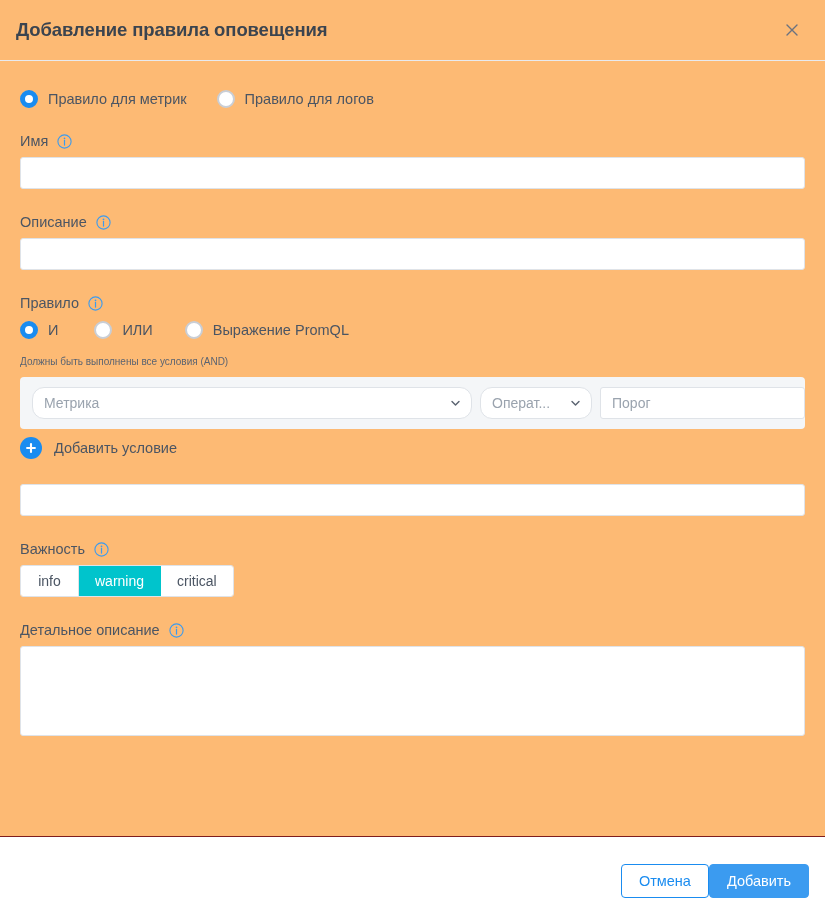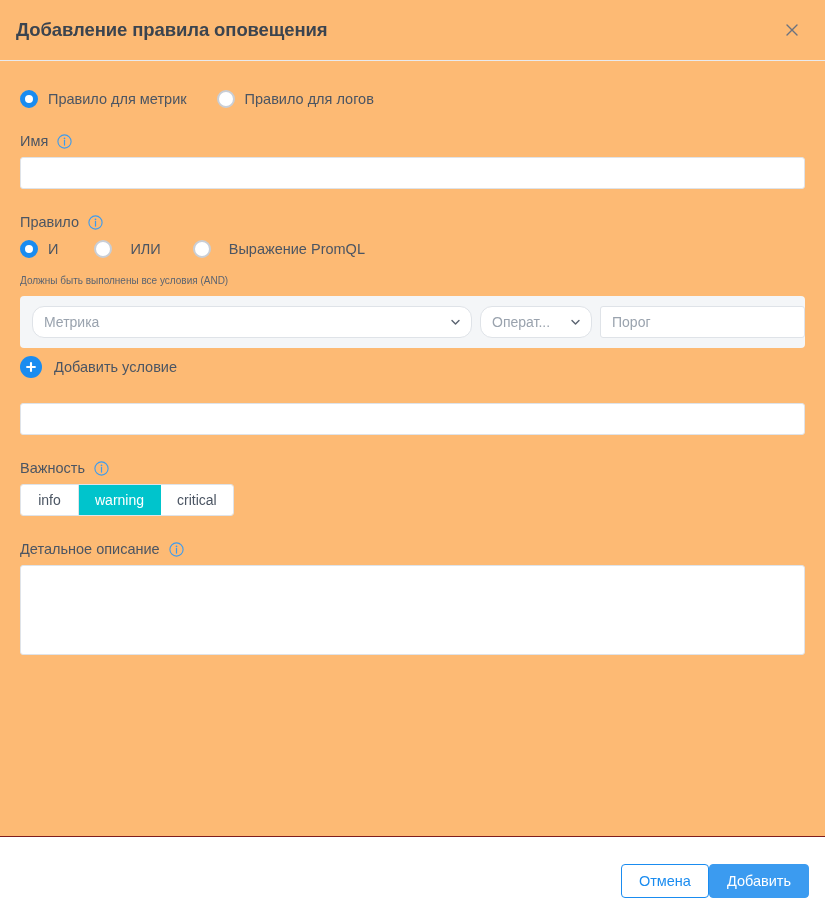--- a/index.html
+++ b/index.html
@@ -110,21 +110,21 @@
     font-size: 14px;
     color: #3b444f;
     padding: 0 12px;
     outline: none;
     font-family: inherit;
   }
   .text-input::placeholder { color: #9aa3ae; }
 
   
   .rule-radios { margin-top: 10px; }
-  .rule-radios .radio-item + .radio-item { margin-left: 0; gap: 8px; }
+  .rule-radios .radio-item + .radio-item { margin-left: 0; }
 
   .hint-text {
     font-size: 10px;
     color: #5b6471;
     margin-top: 17px;
   }
 
   
   .cond-row {
     margin-top: 10px;
@@ -332,20 +332,33 @@
           <svg width="15" height="15" viewBox="0 0 15 15" fill="none" aria-hidden="true">
             <circle cx="7.5" cy="7.5" r="6.6" stroke="#3b9bf0" stroke-width="1.1"></circle>
             <circle cx="7.5" cy="4.3" r="0.85" fill="#3b9bf0"></circle>
             <path d="M7.5 6.4 V11.1" stroke="#3b9bf0" stroke-width="1.2" stroke-linecap="round"></path>
           </svg>
         </span>
       </div>
       <input class="text-input" type="text" value="" placeholder="" style="">
     </div>
 
+    <div class="field-block" style="margin-top:25px;">
+      <div class="field-label">
+        <span>Описание</span>
+        <span class="info-icon">
+          <svg width="15" height="15" viewBox="0 0 15 15" fill="none" aria-hidden="true">
+            <circle cx="7.5" cy="7.5" r="6.6" stroke="#3b9bf0" stroke-width="1.1"></circle>
+            <circle cx="7.5" cy="4.3" r="0.85" fill="#3b9bf0"></circle>
+            <path d="M7.5 6.4 V11.1" stroke="#3b9bf0" stroke-width="1.2" stroke-linecap="round"></path>
+          </svg>
+        </span>
+      </div>
+      <input class="text-input" type="text" value="" placeholder="" style="">
+    </div>
 
     <div class="field-block" style="margin-top:25px;">
       <div class="field-label" style="margin-bottom:6px;">
         <span>Правило</span>
         <span class="info-icon">
           <svg width="15" height="15" viewBox="0 0 15 15" fill="none" aria-hidden="true">
             <circle cx="7.5" cy="7.5" r="6.6" stroke="#3b9bf0" stroke-width="1.1"></circle>
             <circle cx="7.5" cy="4.3" r="0.85" fill="#3b9bf0"></circle>
             <path d="M7.5 6.4 V11.1" stroke="#3b9bf0" stroke-width="1.2" stroke-linecap="round"></path>
           </svg>

